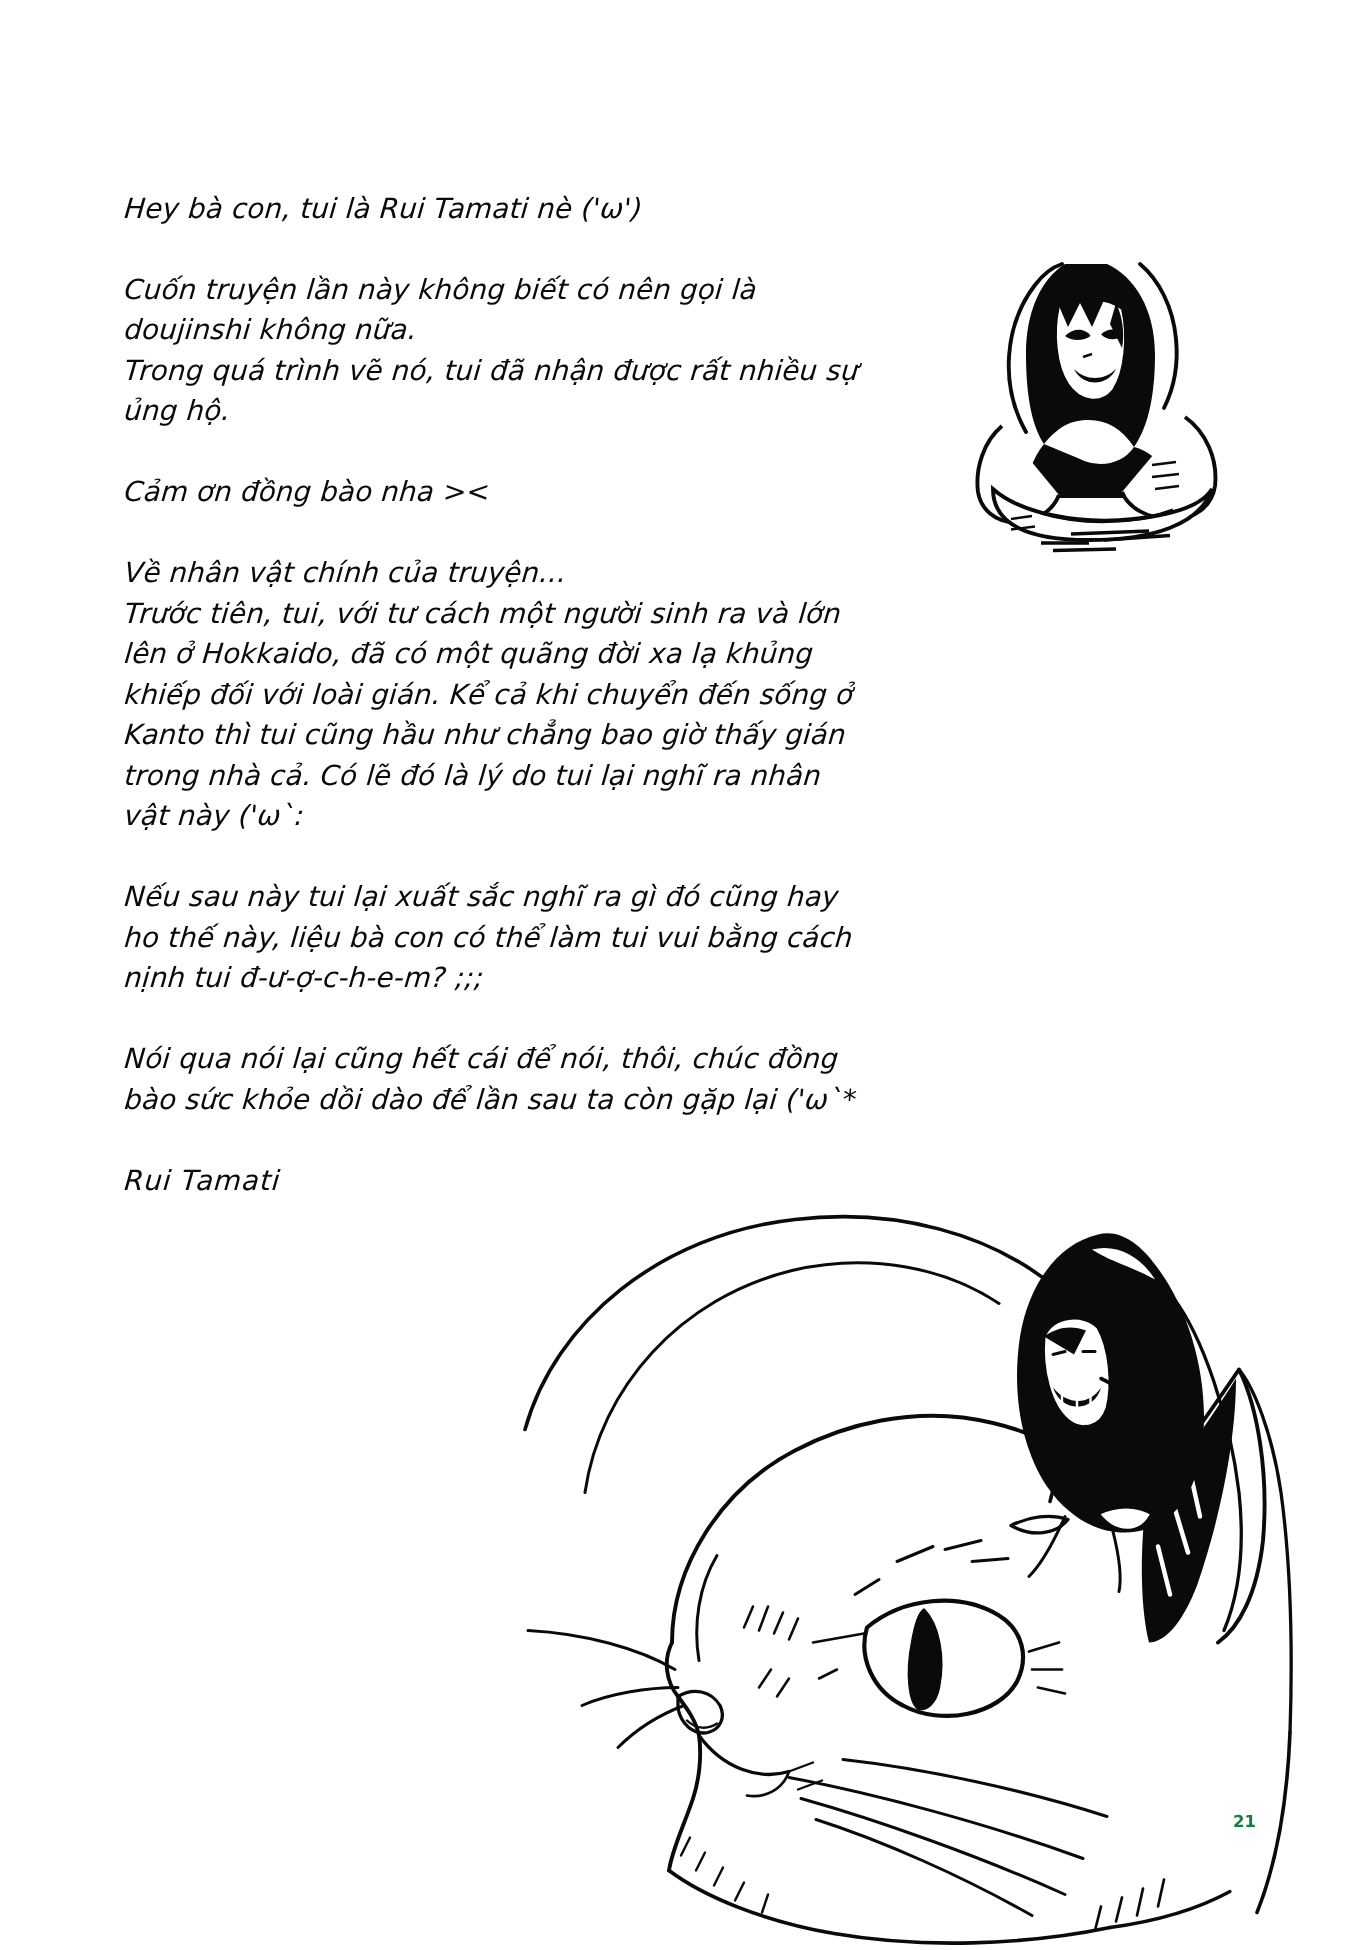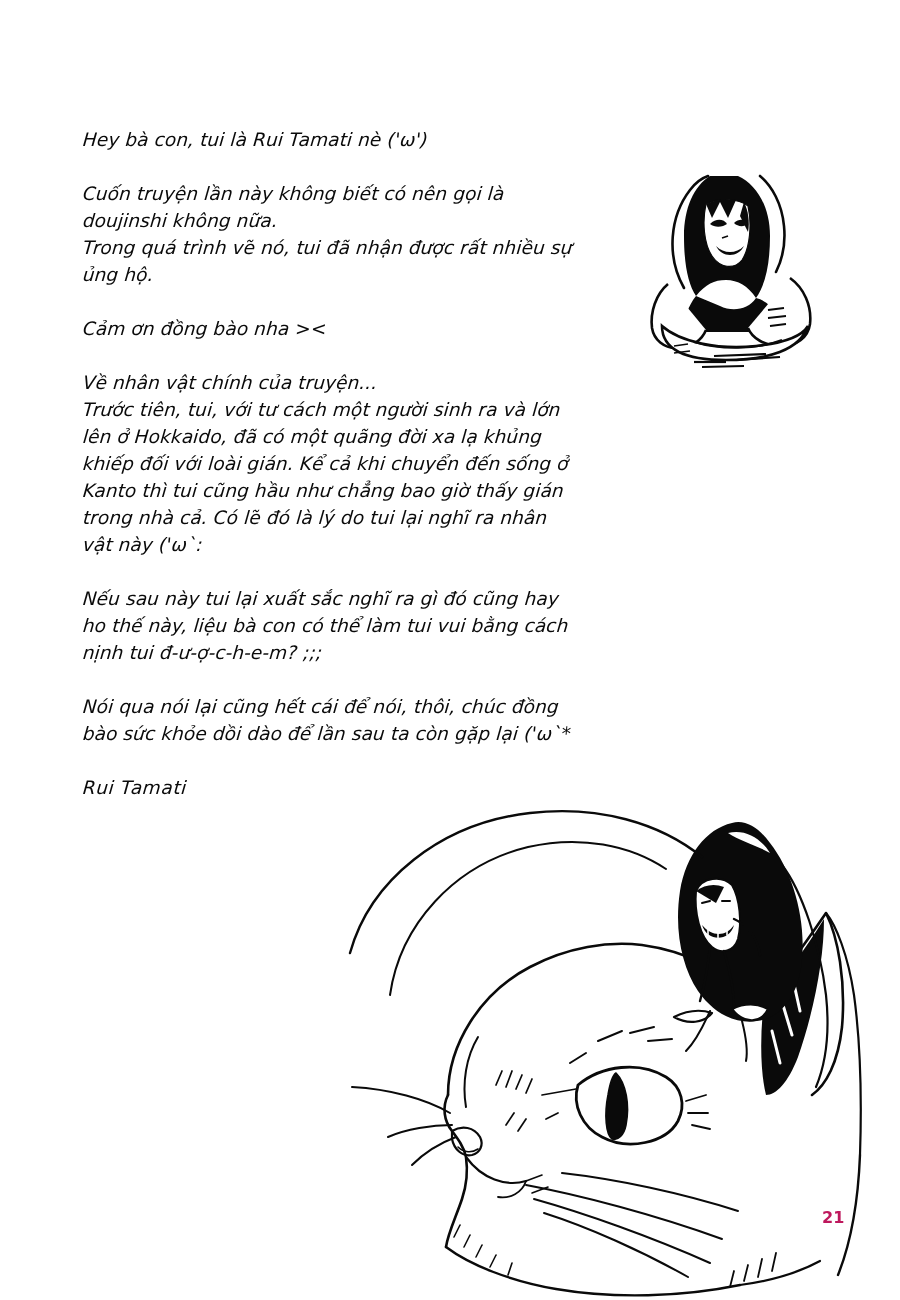--- a/index.html
+++ b/index.html
@@ -43,23 +43,23 @@
   .signature .line {
     letter-spacing: 0.6px;
   }
 
   
   .page-number {
     position: absolute;
     left: 822px;
     top: 1208px;
     font-family: "DejaVu Sans", sans-serif;
-    font-size: 16px;
+    font-size: 11px;
     font-weight: 700;
-    color: #be185d;
+    color: #15803d;
     z-index: 6;
   }
 
   
   .illus {
     position: absolute;
     z-index: 3;
   }
   .illus svg { display: block; }
 

